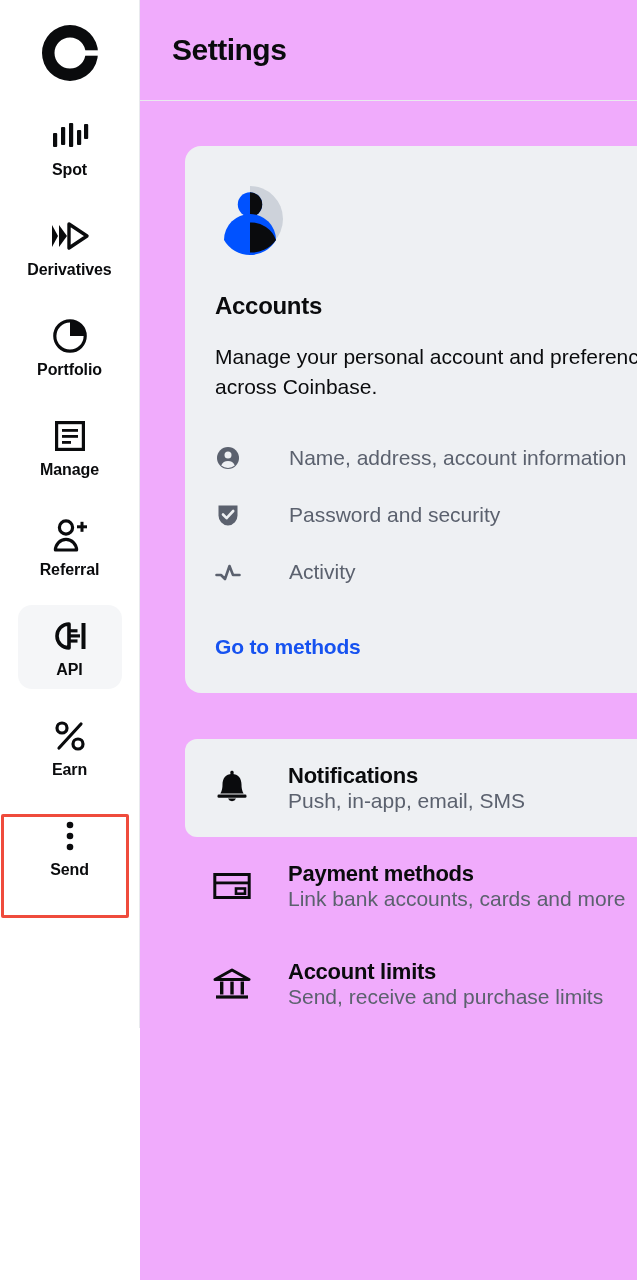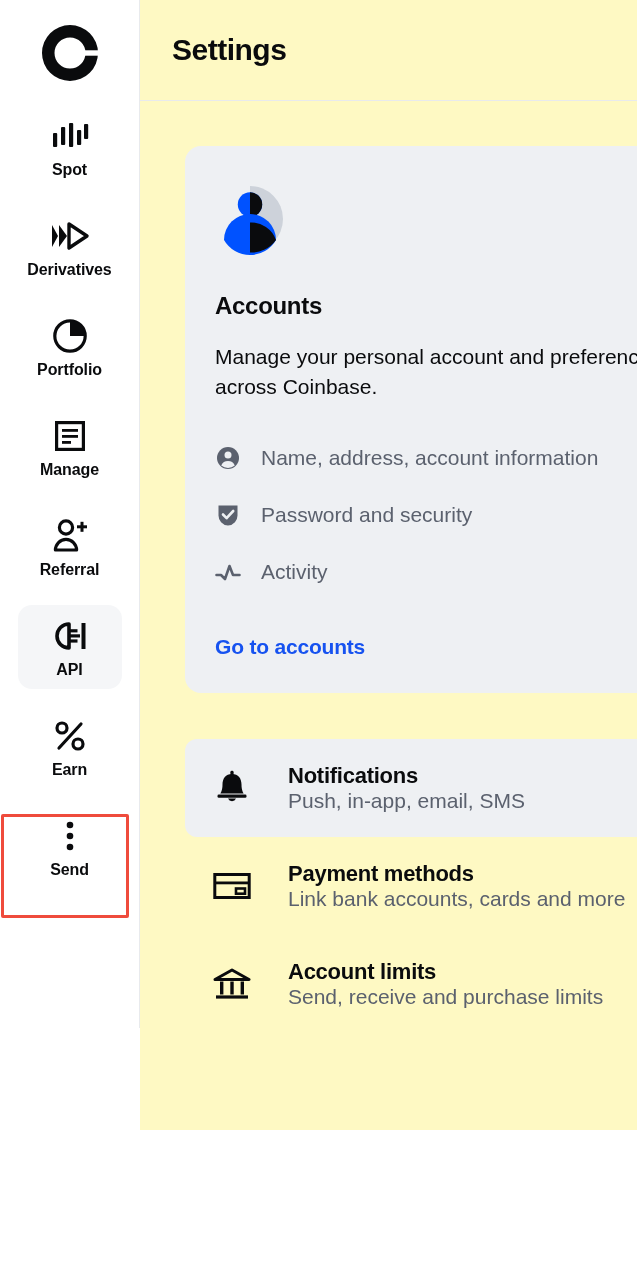--- a/index.html
+++ b/index.html
@@ -40,21 +40,21 @@
     line-height:1;
   }
   .nav-item.active { background:#f5f6f8; }
   .sel-ring {
     position:absolute; left:1px; top:814px; width:128px; height:104px;
     border:3px solid #ef4b3c; border-radius:2px; pointer-events:none; z-index:5;
   }
 
   
   .main {
-    flex:1; height:1130px; background:#fef9c3;
+    flex:1; height:1280px; background:#f0abfc;
     position:relative; overflow:hidden;
   }
   .topbar {
     height:101px; border-bottom:1px solid #e8eaed;
     display:flex; align-items:center; padding-left:32px;
   }
   .page-title {
     font-size:30px; font-weight:700; color:#0a0b0d; letter-spacing:-0.5px;
   }
   .content { padding:45px 0 0 45px; width:760px; }
@@ -71,21 +71,21 @@
   }
   .acct-desc {
     font-size:21px; color:#0a0b0d; line-height:1.42; max-width:560px;
     margin-bottom:28px; white-space:pre-line;
   }
   .acct-list { list-style:none; margin-bottom:34px; }
   .acct-list li {
     display:flex; align-items:center; gap:20px; height:57px;
   }
   .acct-list .li-ico { width:26px; display:flex; justify-content:center; }
-  .acct-list .li-txt { font-size:21px; color:#5b616e; white-space:nowrap; }
+  .acct-list .li-txt { font-size:21px; color:#5b616e; white-space:nowrap;margin-left:28px; }
   .acct-link {
     font-size:21px; font-weight:700; color:#1652f0; text-decoration:none;
     letter-spacing:-0.2px; display:inline-block;
   }
 
   
   .rows { margin-top:46px; width:700px; }
   .srow {
     display:flex; align-items:center; gap:34px;
     padding:22px 20px 22px 25px; border-radius:12px; cursor:pointer;
@@ -274,21 +274,21 @@
           <li>
             <span class="li-ico">
               <svg width="26" height="20" viewBox="0 0 26 20">
                 <path d="M1.5 13 L6 13 L10 17 L14.5 4 L18 13 L24.5 13" fill="none" stroke="#5b616e" stroke-width="2.6" stroke-linecap="round" stroke-linejoin="round"></path>
               </svg>
             </span>
             <span class="li-txt">Activity</span>
           </li>
         </ul>
 
-        <a class="acct-link" href="#">Go to accounts</a>
+        <a class="acct-link" href="#">Go to methods</a>
       </section>
 
       <section class="rows">
 
         <div class="srow hover">
           <span class="r-ico">
             <svg width="34" height="36" viewBox="0 0 34 36">
               <path d="M17 4 C23.4 4 26.5 8.6 26.5 14.6 C26.5 21 28.6 23.4 28.6 23.4 L5.4 23.4 C5.4 23.4 7.5 21 7.5 14.6 C7.5 8.6 10.6 4 17 4 Z" fill="#0a0b0d"></path>
               <rect x="15.4" y="0.8" width="3.2" height="5" rx="1.4" fill="#0a0b0d"></rect>
               <rect x="2.5" y="24.6" width="29" height="3.2" rx="1.3" fill="#0a0b0d"></rect>

